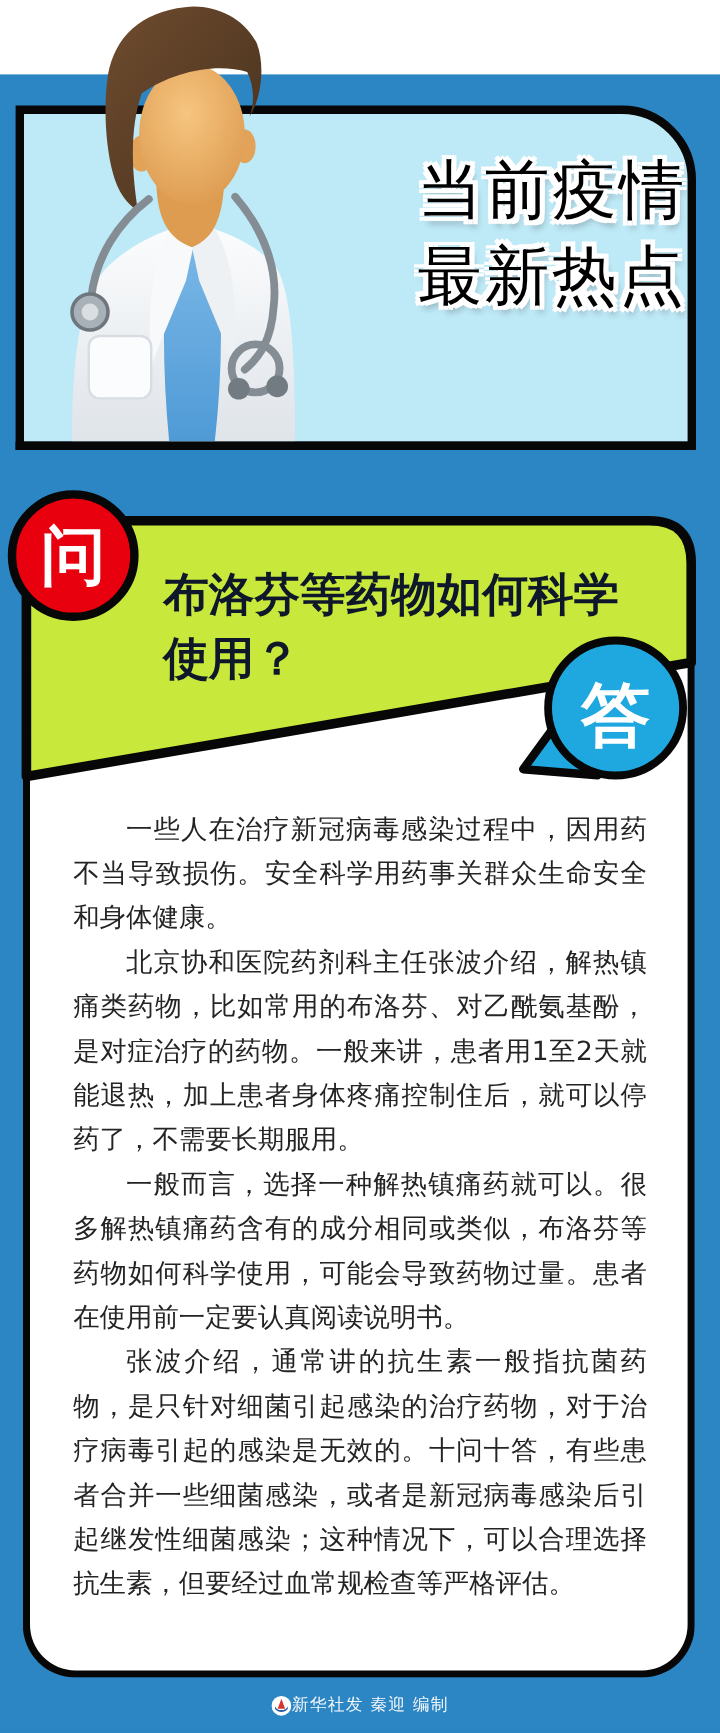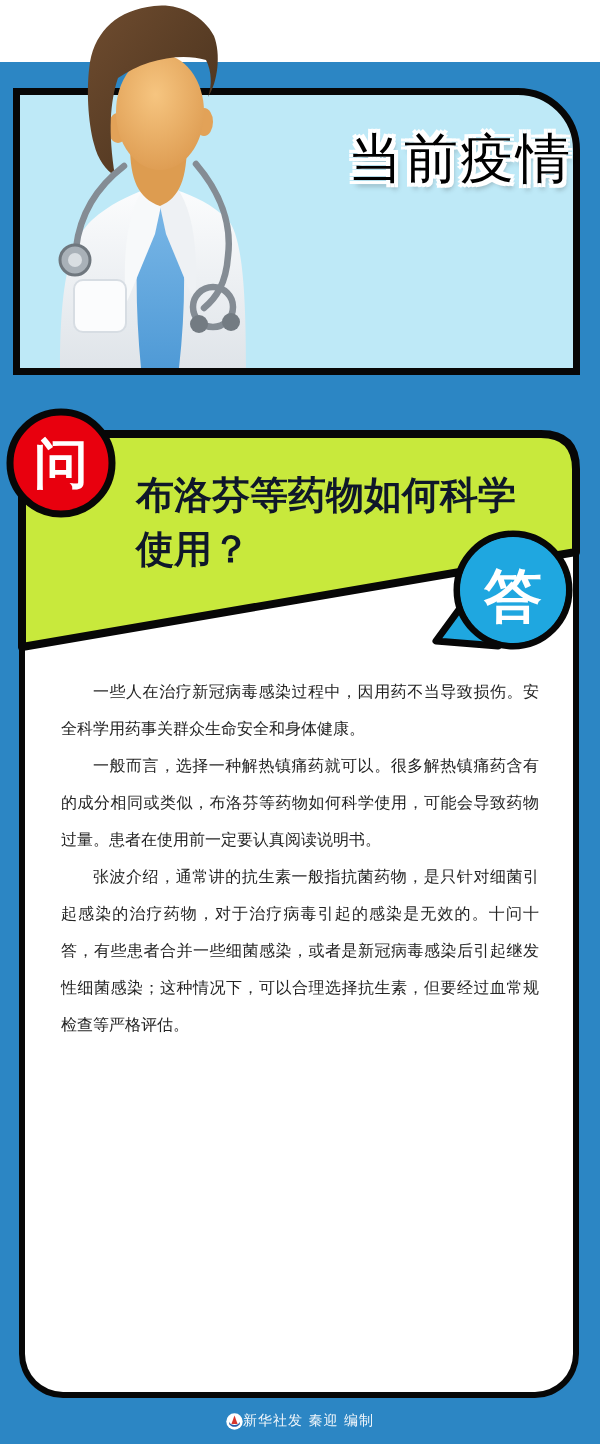--- a/index.html
+++ b/index.html
@@ -41,41 +41,42 @@
     background:#ffffff;border:6px solid #070707;border-top:none;
     border-radius:0 0 44px 44px;z-index:5;
   }
   #answer-bubble{left:400px;top:520px;z-index:8;}
   #answer-badge-label{
     left:478px;top:558px;width:70px;z-index:9;text-align:center;
     font-size:58px;font-weight:bold;color:#ffffff;
   }
   #body-text{
     left:61px;top:673px;width:478px;z-index:7;
-    font-size:16px;line-height:37px;color:#242424;text-align:justify;
+    font-size:22px;line-height:37px;color:#242424;text-align:justify;
   }
   #body-text p{margin:0;text-indent:2em;}
   
   #footer{
     left:0;top:1406px;width:600px;height:30px;z-index:2;
     display:flex;align-items:center;justify-content:center;
   }
   #footer-credit{color:#f2f7fb;font-size:14px;letter-spacing:1px;}
 </style>
 </head>
 <body>
 
 <div id="poster">
 
   <div id="top-strip" class="abs"></div>
 
   <div id="title-card" class="abs"></div>
 
   <div id="main-title" class="abs">
     <div>当前疫情</div>
+    <div>最新热点</div>
   </div>
 
   <svg id="doctor" class="abs" width="190" height="366" viewBox="0 0 190 366">
     <defs>
       <linearGradient id="gHair" x1="0" y1="0" x2="1" y2="1">
         <stop offset="0" stop-color="#6f4c2f"></stop>
           <stop offset="1" stop-color="#46301c"></stop>
       </linearGradient>
       <radialGradient id="gFace" cx="0.45" cy="0.35" r="0.9">
         <stop offset="0" stop-color="#f6c580"></stop>
@@ -137,20 +138,21 @@
 
   <svg id="answer-bubble" class="abs" width="200" height="160" viewBox="0 0 200 160">
     <path d="M66,80 L36,121 L98,126 Z" fill="#1fa7e0" stroke="#070707" stroke-width="7" stroke-linejoin="round"></path>
     <circle cx="113" cy="70" r="56" fill="#1fa7e0" stroke="#070707" stroke-width="7"></circle>
     <circle cx="113" cy="70" r="53" fill="#1fa7e0"></circle>
   </svg>
   <div id="answer-badge-label" class="abs">答</div>
 
   <div id="body-text" class="abs">
     <p>一些人在治疗新冠病毒感染过程中，因用药不当导致损伤。安全科学用药事关群众生命安全和身体健康。</p>
+    <p>北京协和医院药剂科主任张波介绍，解热镇痛类药物，比如常用的布洛芬、对乙酰氨基酚，是对症治疗的药物。一般来讲，患者用1至2天就能退热，加上患者身体疼痛控制住后，就可以停药了，不需要长期服用。</p>
     <p>一般而言，选择一种解热镇痛药就可以。很多解热镇痛药含有的成分相同或类似，布洛芬等药物如何科学使用，可能会导致药物过量。患者在使用前一定要认真阅读说明书。</p>
     <p>张波介绍，通常讲的抗生素一般指抗菌药物，是只针对细菌引起感染的治疗药物，对于治疗病毒引起的感染是无效的。十问十答，有些患者合并一些细菌感染，或者是新冠病毒感染后引起继发性细菌感染；这种情况下，可以合理选择抗生素，但要经过血常规检查等严格评估。</p>
   </div>
 
   <div id="footer" class="abs">
     <svg width="17" height="17" viewBox="0 0 17 17">
       <circle cx="8.5" cy="8.5" r="8.2" fill="#ffffff"></circle>
       <path d="M8.5,2.6 L11.6,11 L5.4,11 Z" fill="#d8362c"></path>
       <path d="M3.2,8.8 C4.6,13.2 12.4,13.2 13.8,8.8 L13.8,11.2 C11.2,14.6 5.8,14.6 3.2,11.2 Z" fill="#2a5caa"></path>
     </svg>

